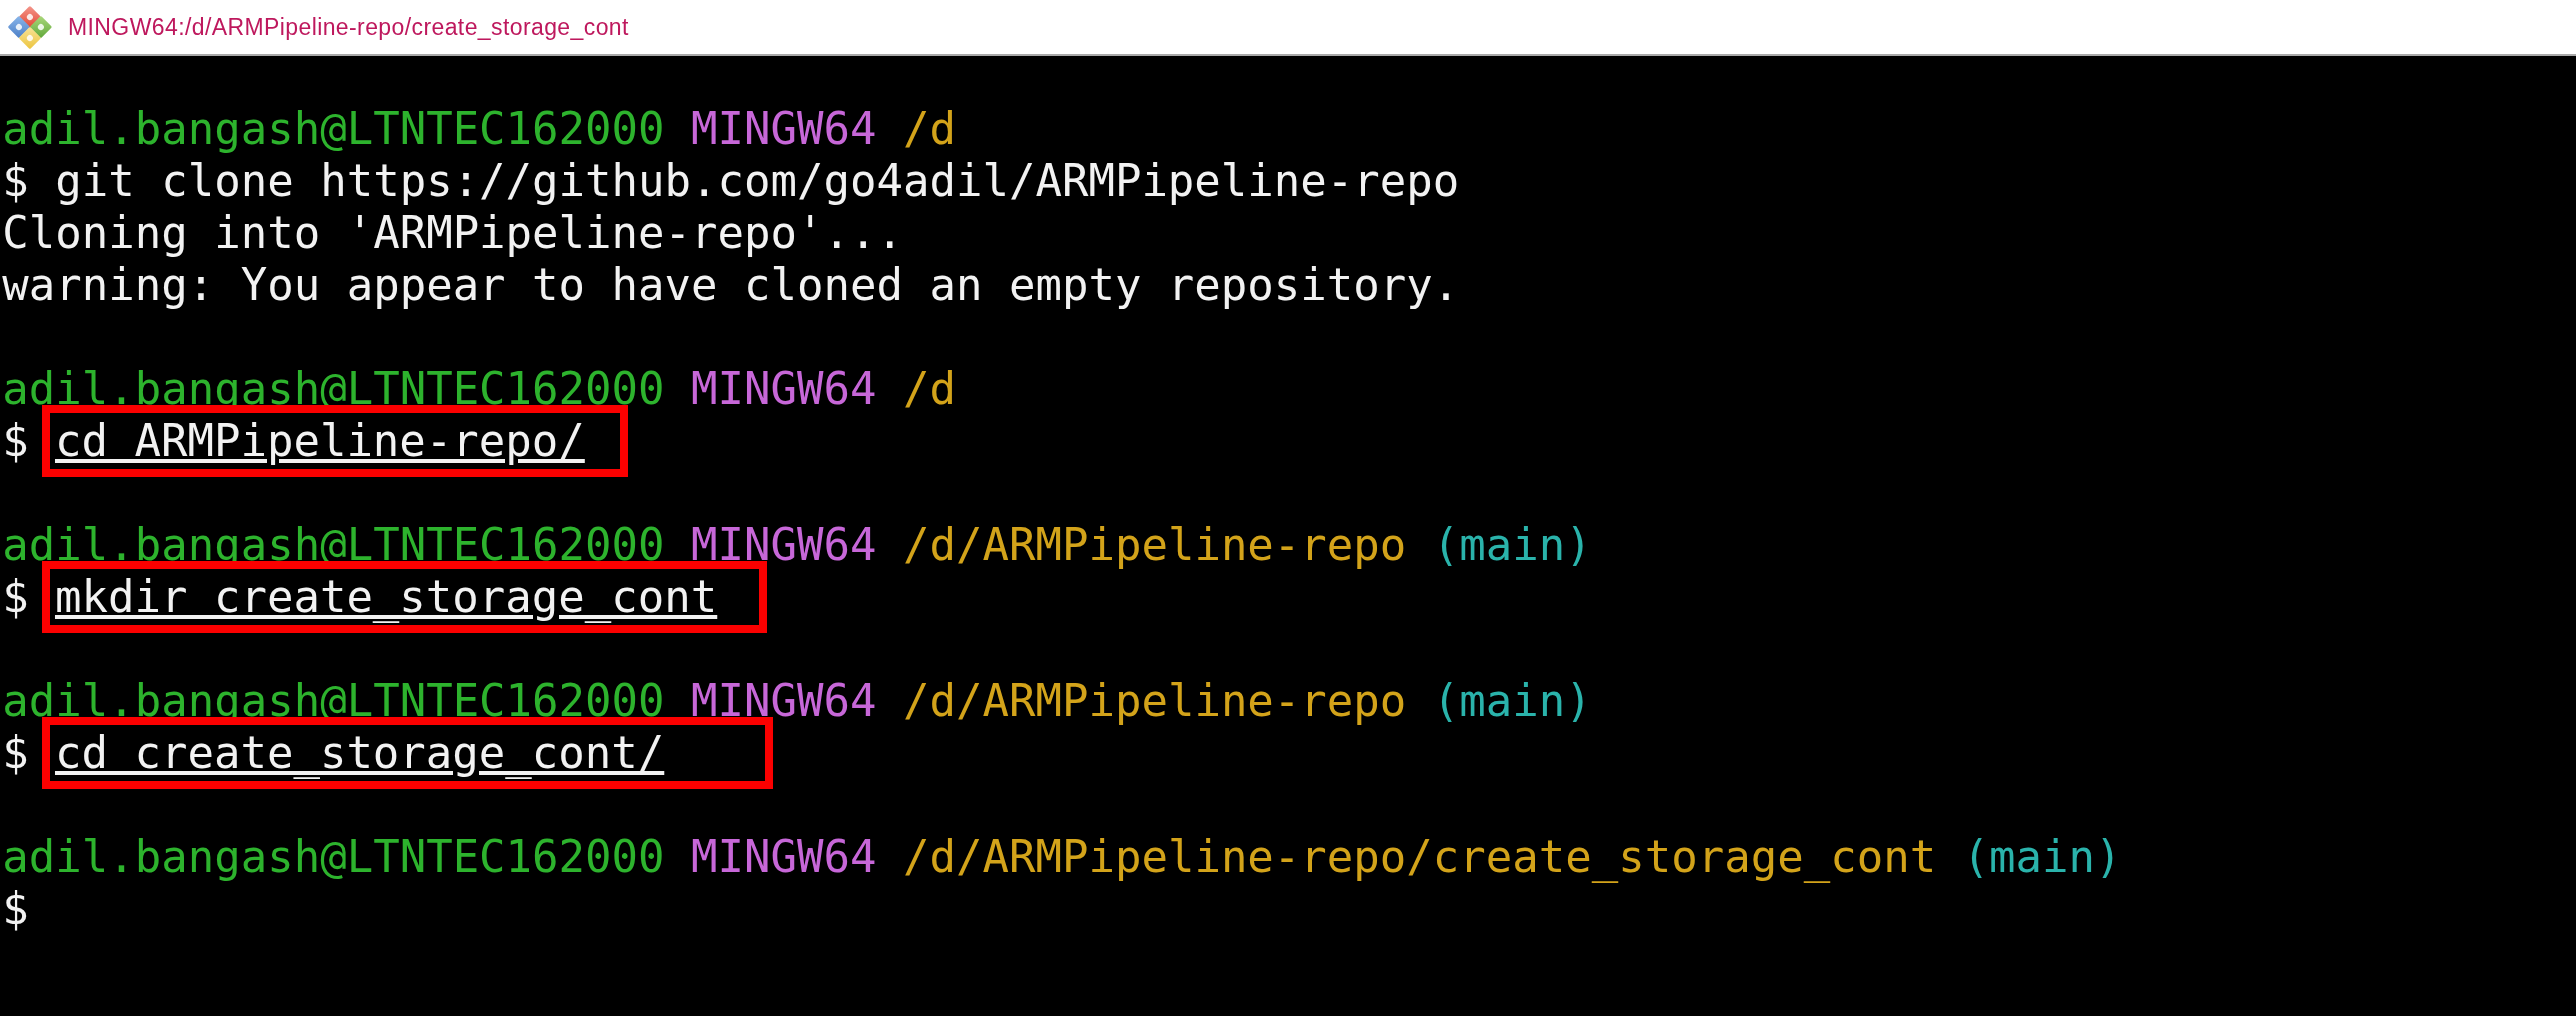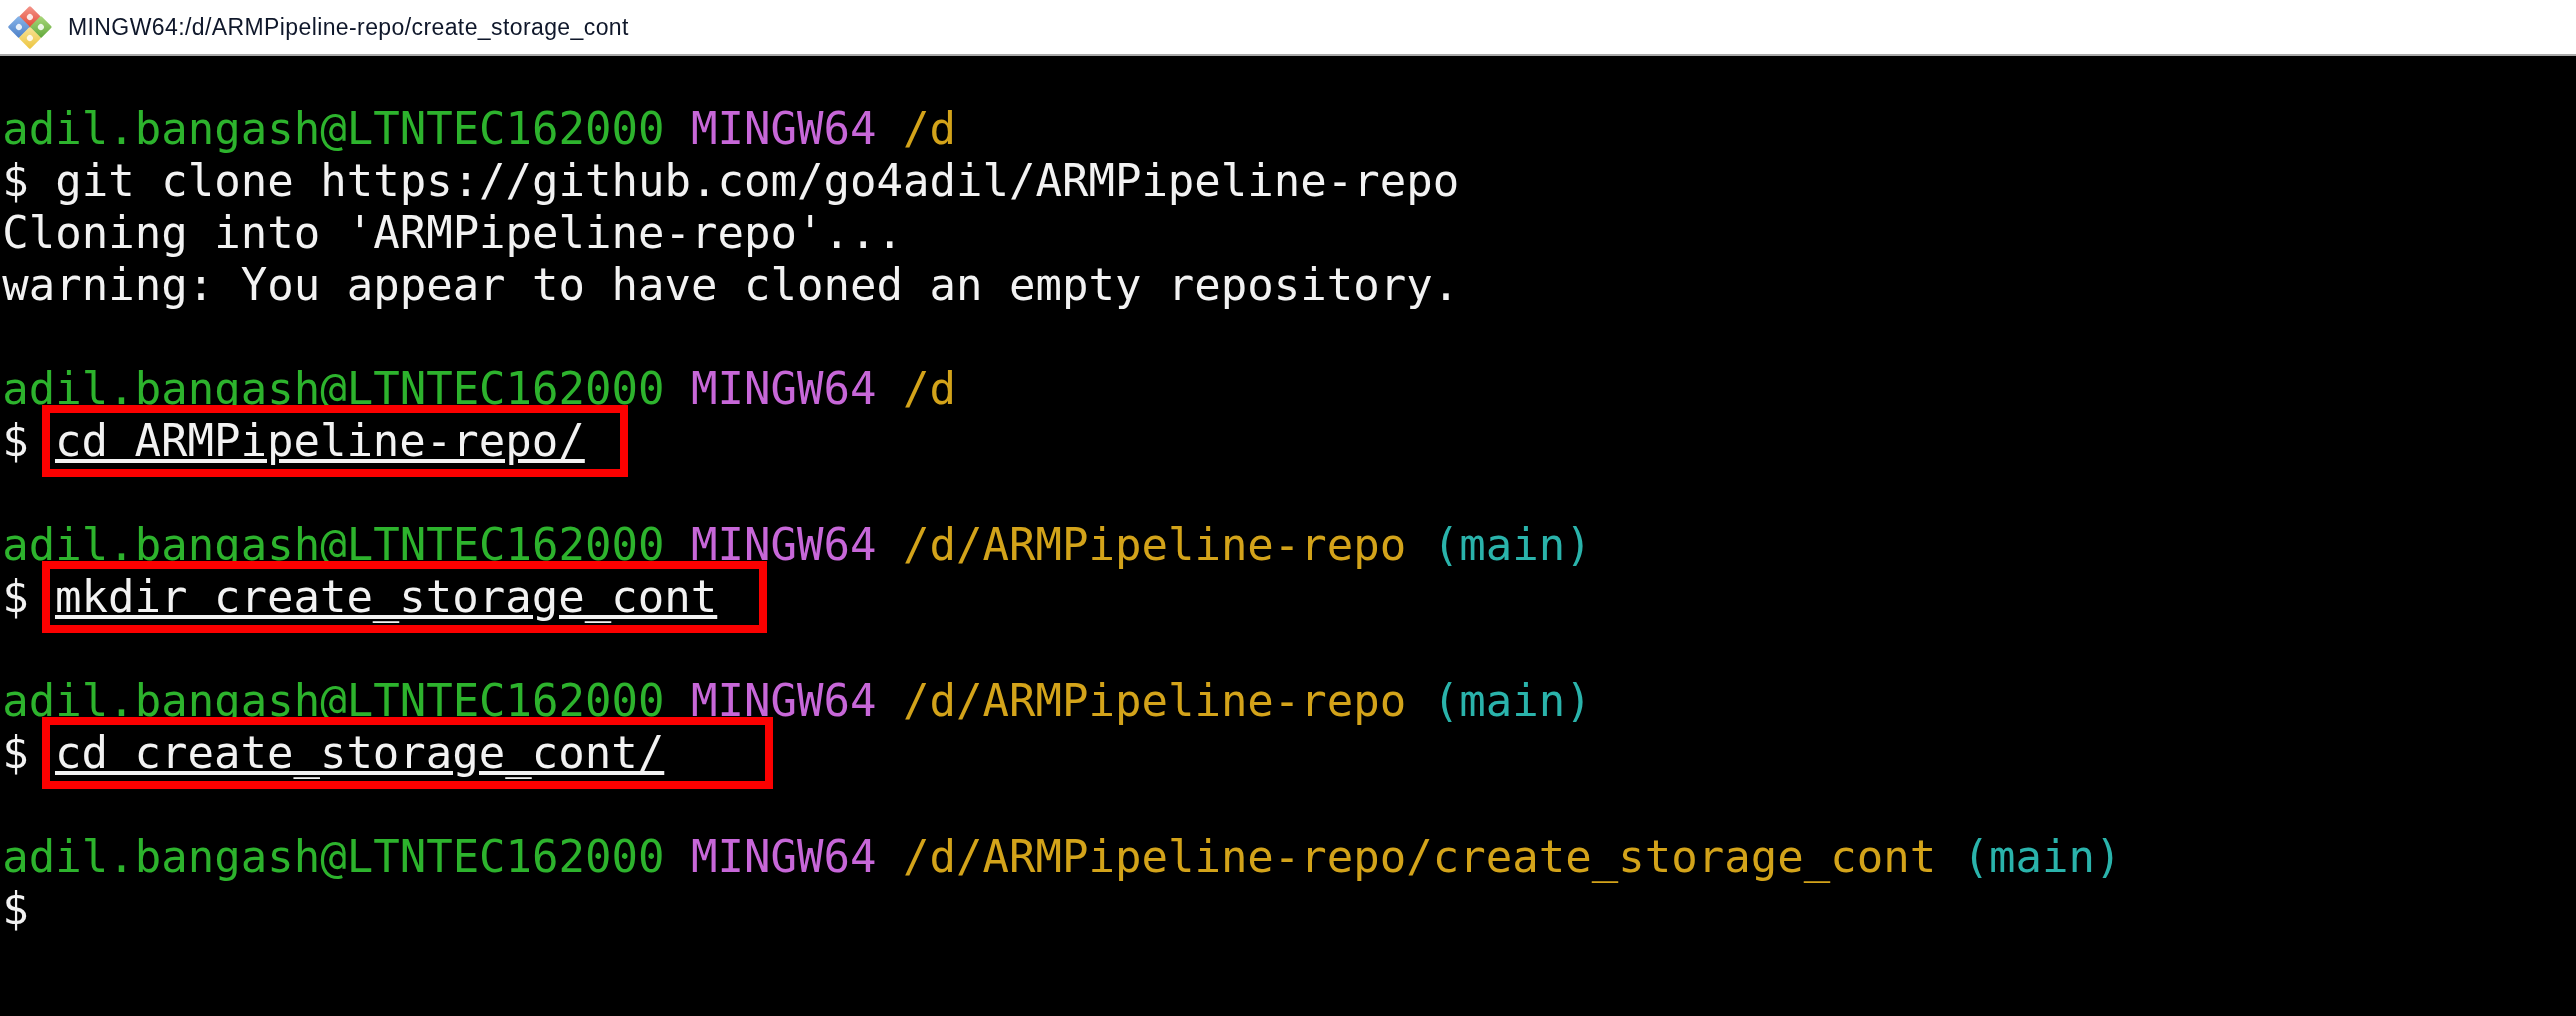--- a/index.html
+++ b/index.html
@@ -30,21 +30,21 @@
   .d-left   { left: 0.8px;  top: 11.3px; background: linear-gradient(135deg, #8ab6ea 0%, #4c7fc6 100%); }
   .d-right  { left: 22px; top: 11.3px; background: linear-gradient(135deg, #aad87c 0%, #61a83a 100%); }
   .d-bottom { left: 11.3px; top: 22px; background: linear-gradient(135deg, #f8e296 0%, #ecc53e 100%); }
   .d::after {
     content: ""; position: absolute;
     left: 4.5px; top: 4.5px; width: 6.8px; height: 6.8px;
     background: #ffffff; border-radius: 50%;
     opacity: .85;
   }
   .title-text {
-    font-size: 23px; color: #0f172a;
+    font-size: 23px; color: #be185d;
     letter-spacing: 0.4px;
     white-space: nowrap;
   }
   
   .terminal {
     width: 100%; height: 959px;
     background: #000000;
     padding: 47px 0 0 2.3px;
     font-family: "DejaVu Sans Mono", monospace;
     font-size: 44px;

